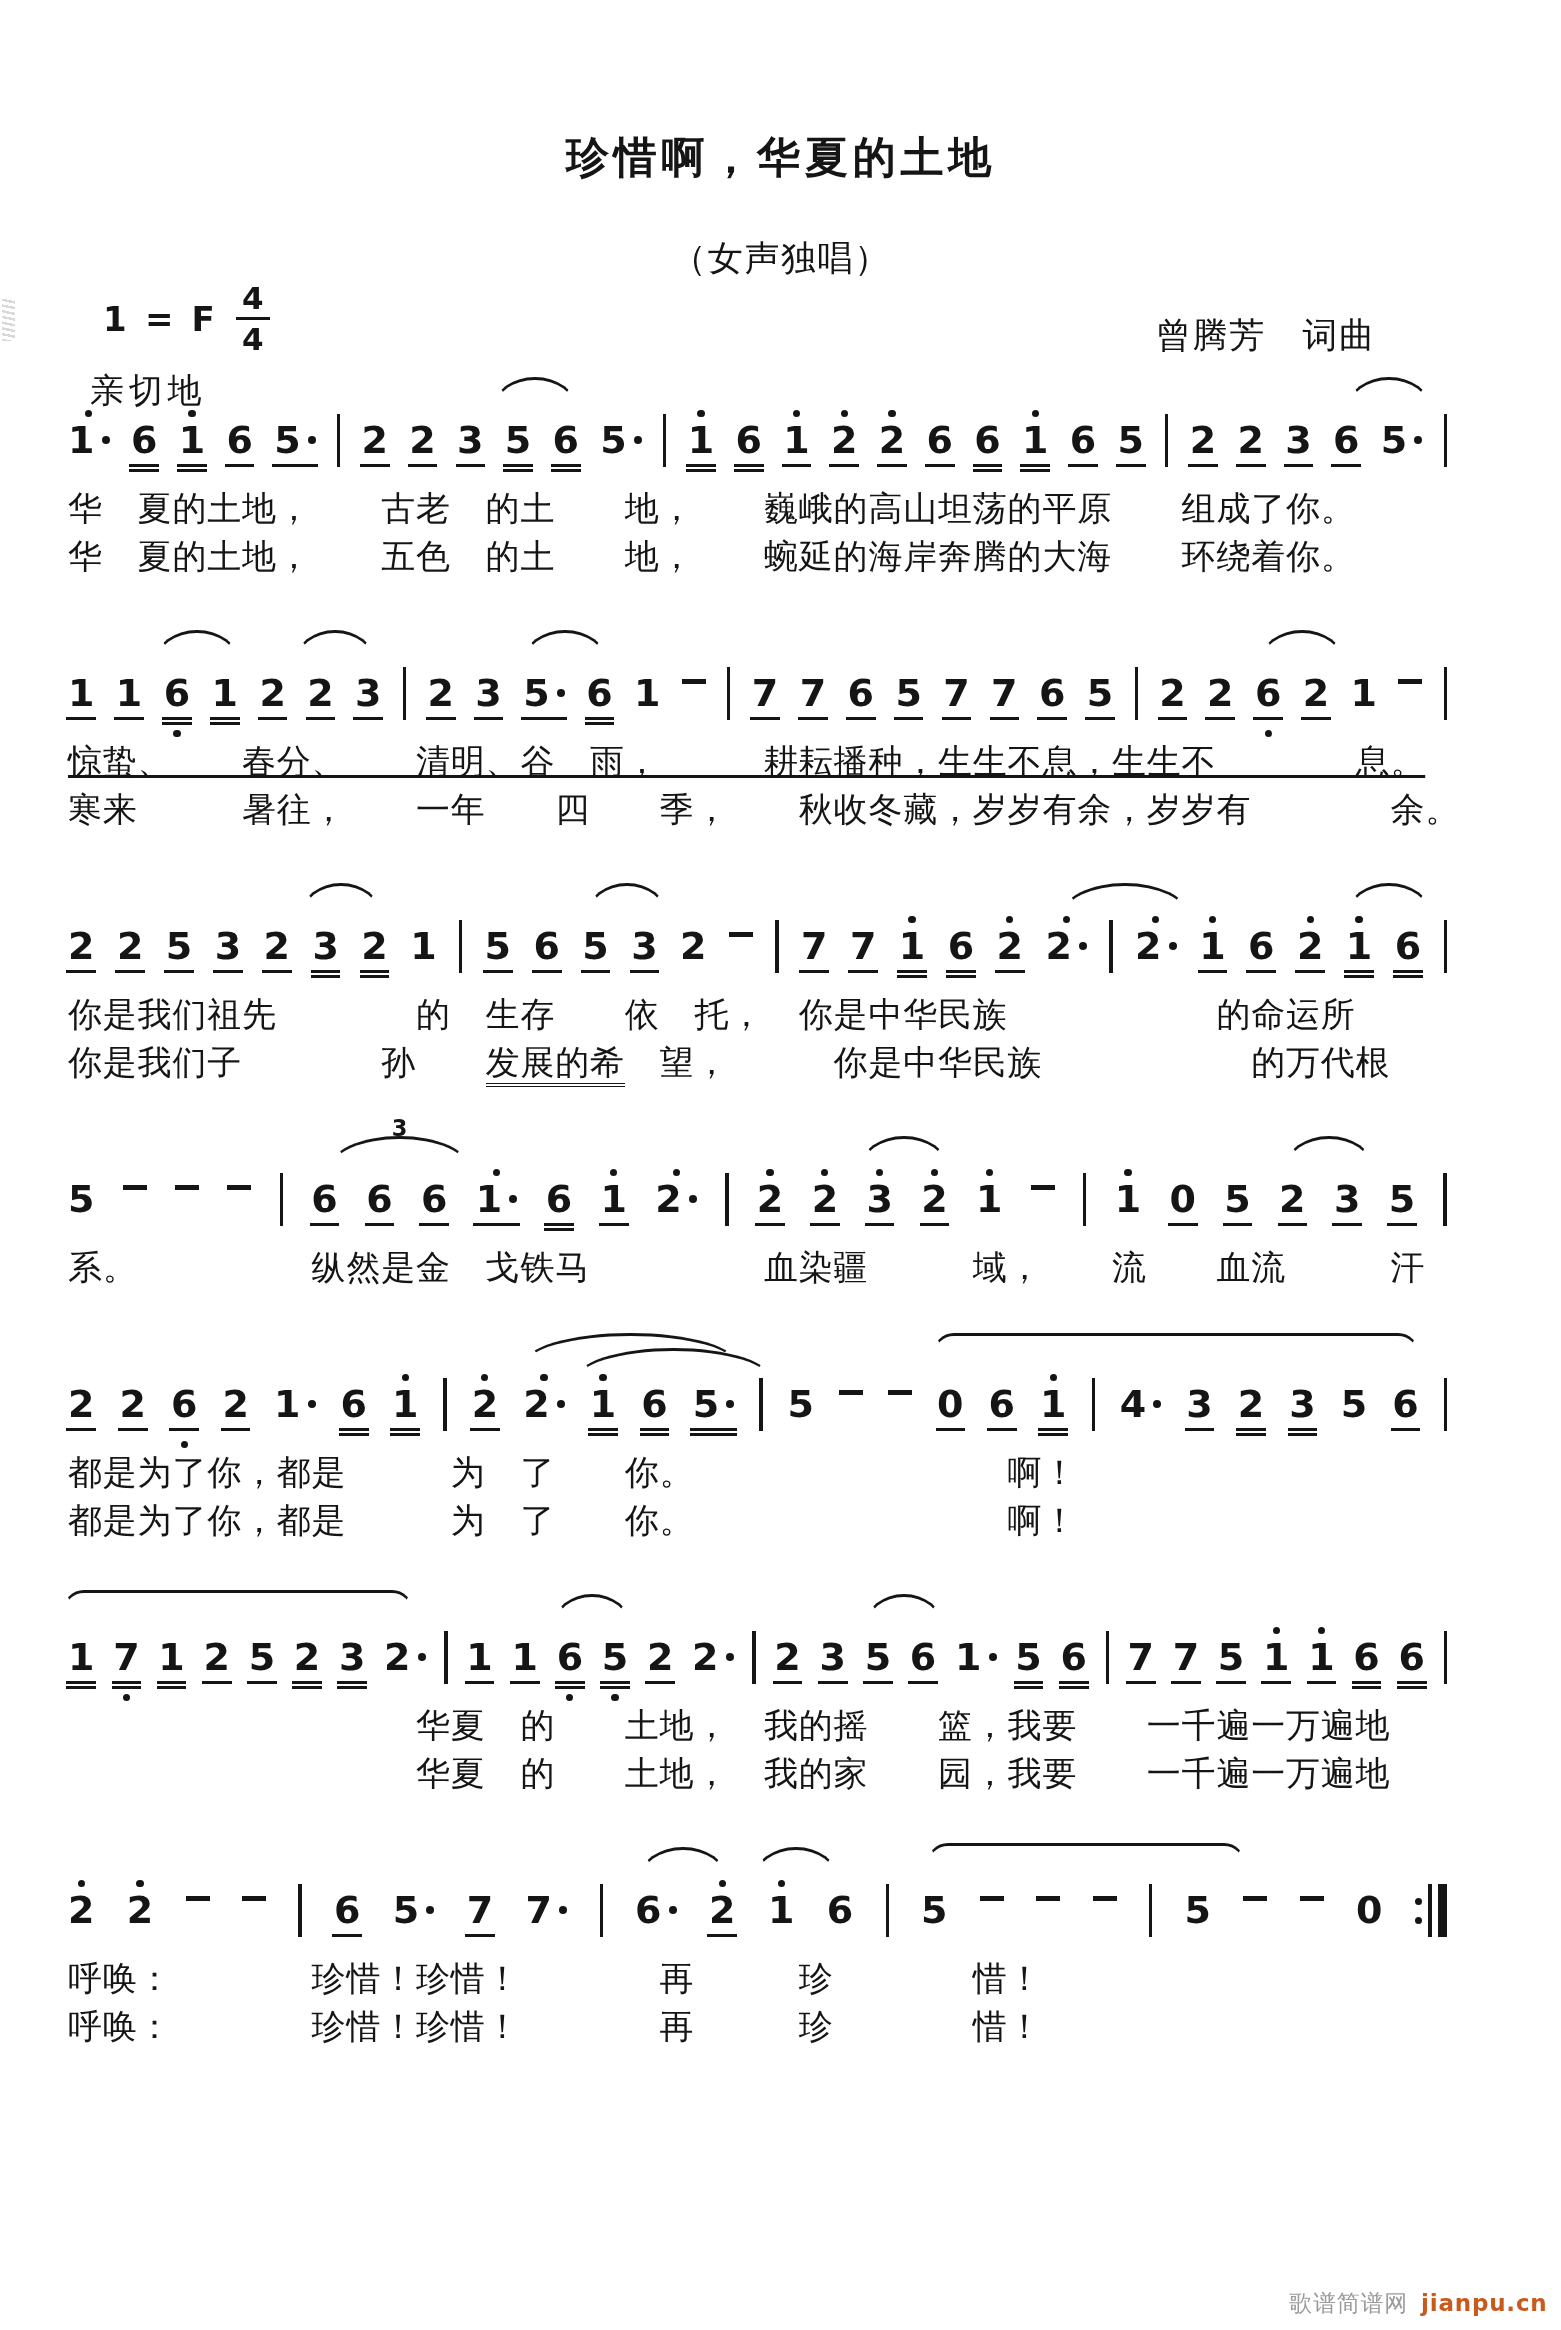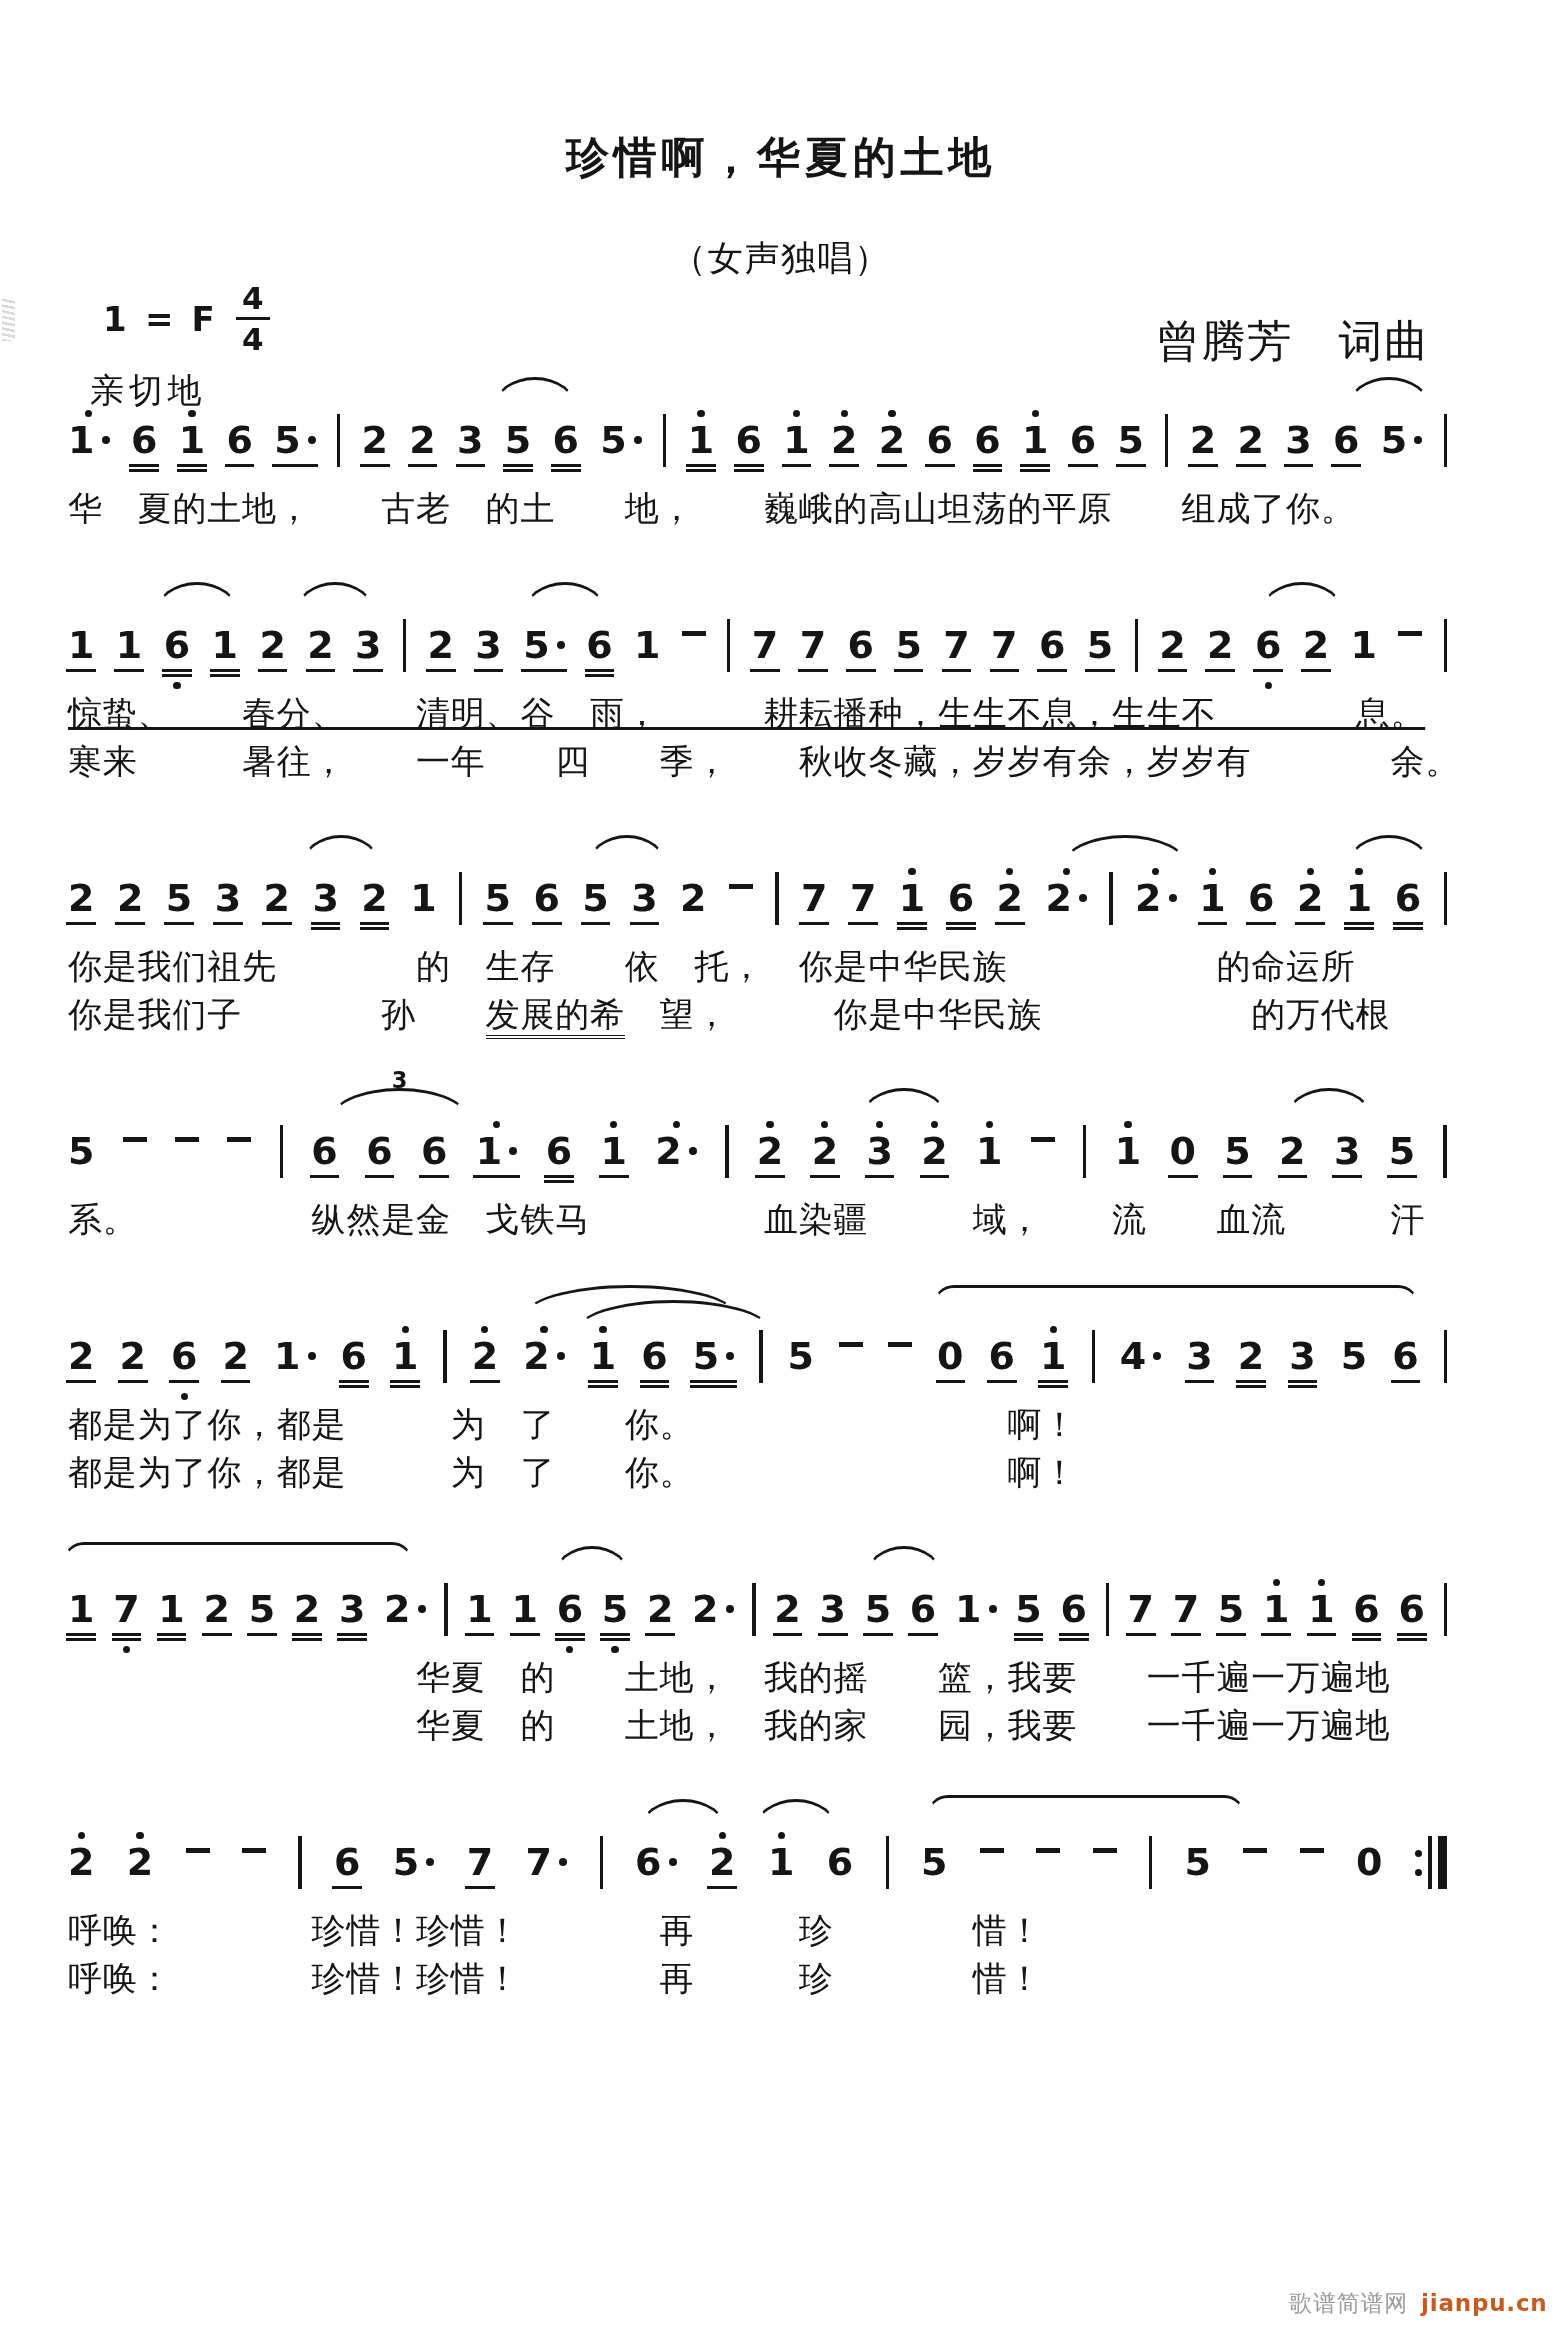--- a/index.html
+++ b/index.html
@@ -16,21 +16,21 @@
     position:absolute;top:235px;left:0;width:100%;text-align:center;
     font-size:35px;letter-spacing:1.6px;
   }
   .keyrow{position:absolute;top:283px;left:103px;display:flex;align-items:center;
     font-family:"DejaVu Sans",sans-serif;font-weight:700;font-size:34px;}
   .keyrow .keytext{letter-spacing:3.2px;}
   .timesig{display:inline-flex;flex-direction:column;align-items:center;margin-left:17.7px;line-height:1;}
   .timesig .tnum{font-size:31px;font-weight:700;}
   .timesig .tline{width:34px;height:3.2px;background:#151515;margin:3.2px 0;}
   .tempo{position:absolute;top:368px;left:90px;font-size:34px;letter-spacing:4.8px;}
-  .credit{position:absolute;top:312px;left:1156px;font-size:44px;letter-spacing:1.6px;}
+  .credit{position:absolute;top:312px;left:1156px;font-size:35px;letter-spacing:1.6px;}
   
   .systems{position:absolute;top:408px;left:68px;width:1379px;}
   .system{margin-bottom:80px;}
   .notes-row{
     position:relative;display:flex;justify-content:space-between;align-items:flex-start;
     height:77px;font-family:"DejaVu Sans",sans-serif;font-weight:700;
   }
   .tk{display:inline-flex;flex-direction:column;align-items:center;min-width:21px;}
   .da,.db{height:11.3px;display:flex;align-items:center;justify-content:center;width:100%;}
   .odot{width:7.2px;height:7.2px;border-radius:50%;background:#151515;}
@@ -309,20 +309,21 @@
           </span>
           <span class="tk">
             <span class="da"></span>
             <span class="dl">5<span class="aug"></span></span>
             <span class="uls"></span>
             <span class="db"></span>
           </span>
           <span class="bar"></span>
         </span>
         <span class="lyric" style="display: block;"><span>华　夏的土地，　　古老　的土　　地，　　巍峨的高山坦荡的平原　　组成了你。</span></span>
+        <span class="lyric" style="display: block;"><span>华　夏的土地，　　五色　的土　　地，　　蜿延的海岸奔腾的大海　　环绕着你。</span></span>
       </span>
       <span class="system" style="display: block;">
         <span class="notes-row" style="display: flex;">
           <span class="arc" style="left: 87px; width: 80px; top: -31px;"></span>
           <span class="arc" style="left: 227px; width: 76px; top: -31px;"></span>
           <span class="arc" style="left: 455px; width: 80px; top: -31px;"></span>
           <span class="arc" style="left: 1192px; width: 80px; top: -31px;"></span>
           <span class="tk">
             <span class="da"></span>
             <span class="dl">1</span>

